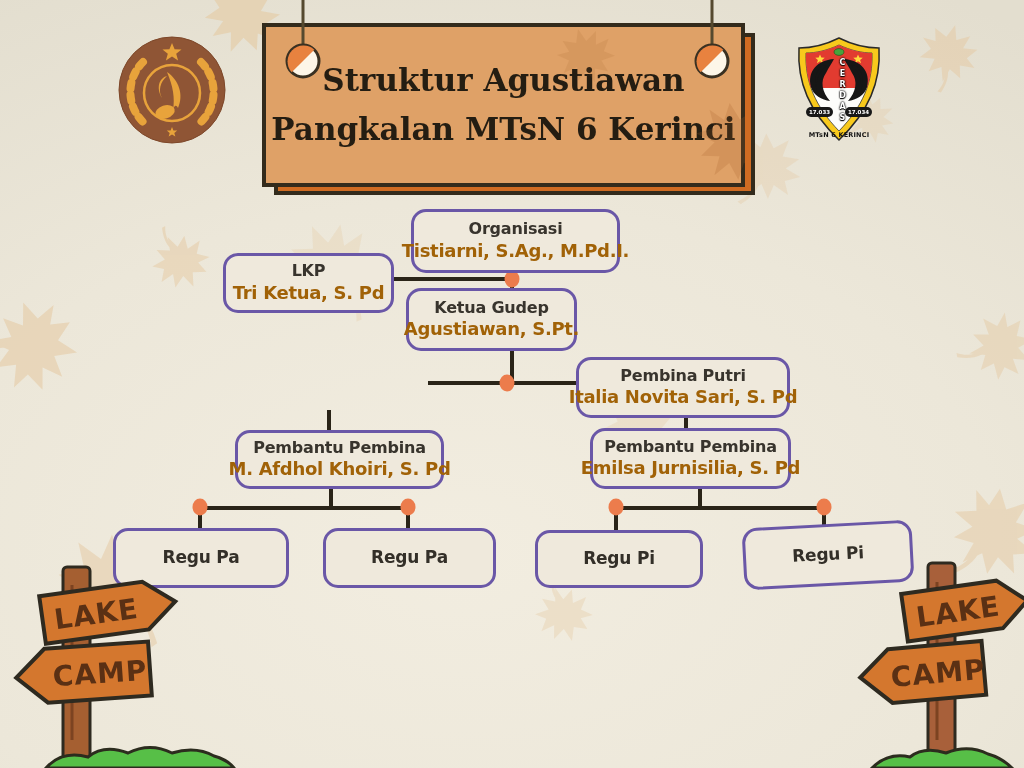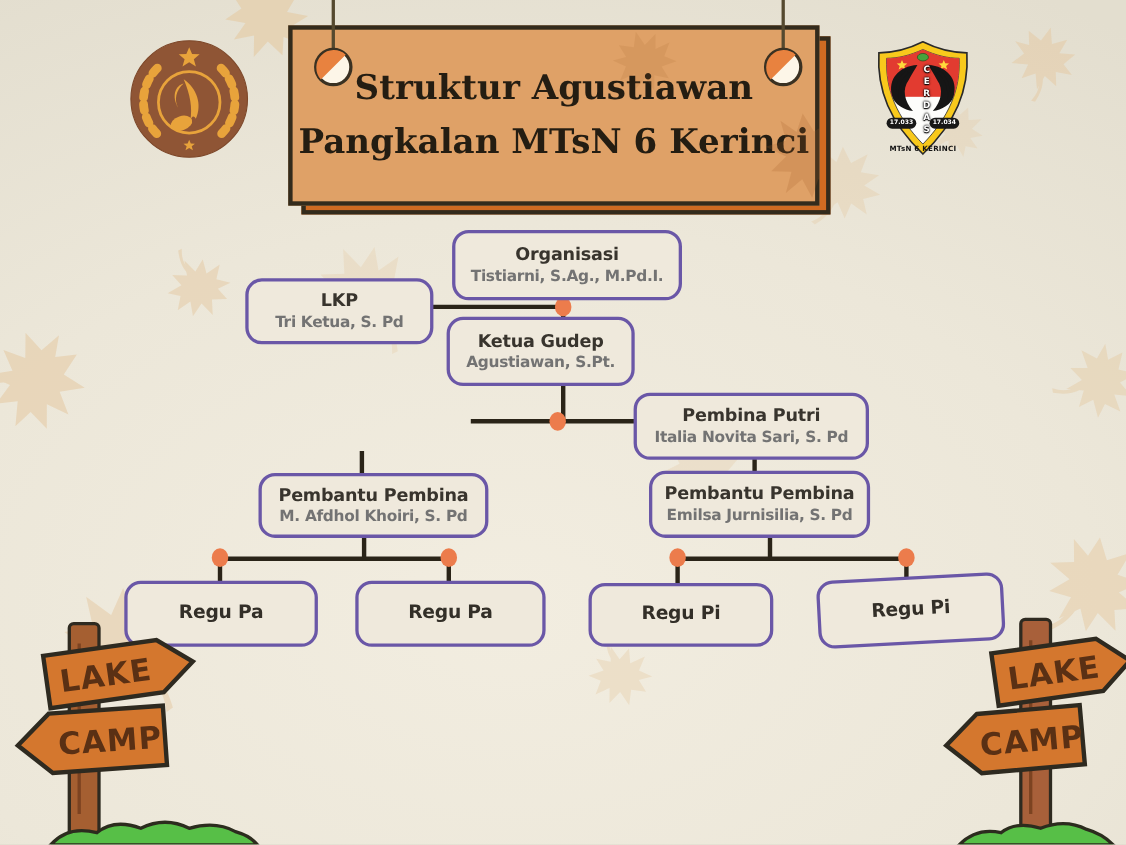--- a/index.html
+++ b/index.html
@@ -18,21 +18,21 @@
     background:#dfa167;border:4px solid #332b1c;z-index:1;
     display:flex;flex-direction:column;justify-content:center;text-align:center;
     font-family:"DejaVu Serif",serif;font-weight:bold;color:#241d12;}
   .banner .bl{font-size:31px;line-height:49px;white-space:nowrap;}
 
   
   .node{position:absolute;z-index:3;border:3px solid #6a57a7;border-radius:15px;background:#efe9dc;
     display:flex;flex-direction:column;align-items:center;justify-content:center;gap:4px;
     font-weight:bold;color:#38342d;text-align:center;}
   .node .t{font-size:16px;line-height:1.05;letter-spacing:-0.2px;white-space:nowrap;}
-  .node .n{font-size:14px;line-height:1.05;letter-spacing:-0.3px;white-space:nowrap;color:#737373;}
+  .node .n{font-size:18px;line-height:1.05;letter-spacing:-0.3px;white-space:nowrap;color:#a16207;}
   .node.single .t{font-size:17px;color:#332f28;}
   #n-kamabigus{left:411px;top:209px;width:203px;height:58px}
   #n-lkp{left:223px;top:253px;width:165px;height:54px}
   #n-ketua{left:406px;top:288px;width:165px;height:57px}
   #n-pembina-putra{left:228px;top:360px;width:202px;height:52px}
   #n-pembina-putri{left:576px;top:357px;width:208px;height:55px}
   #n-pembantu-putra{left:235px;top:430px;width:203px;height:53px}
   #n-pembantu-putri{left:590px;top:428px;width:195px;height:55px}
   #n-regu-pa-1{left:113px;top:528px;width:170px;height:54px}
   #n-regu-pa-2{left:323px;top:528px;width:167px;height:54px}

